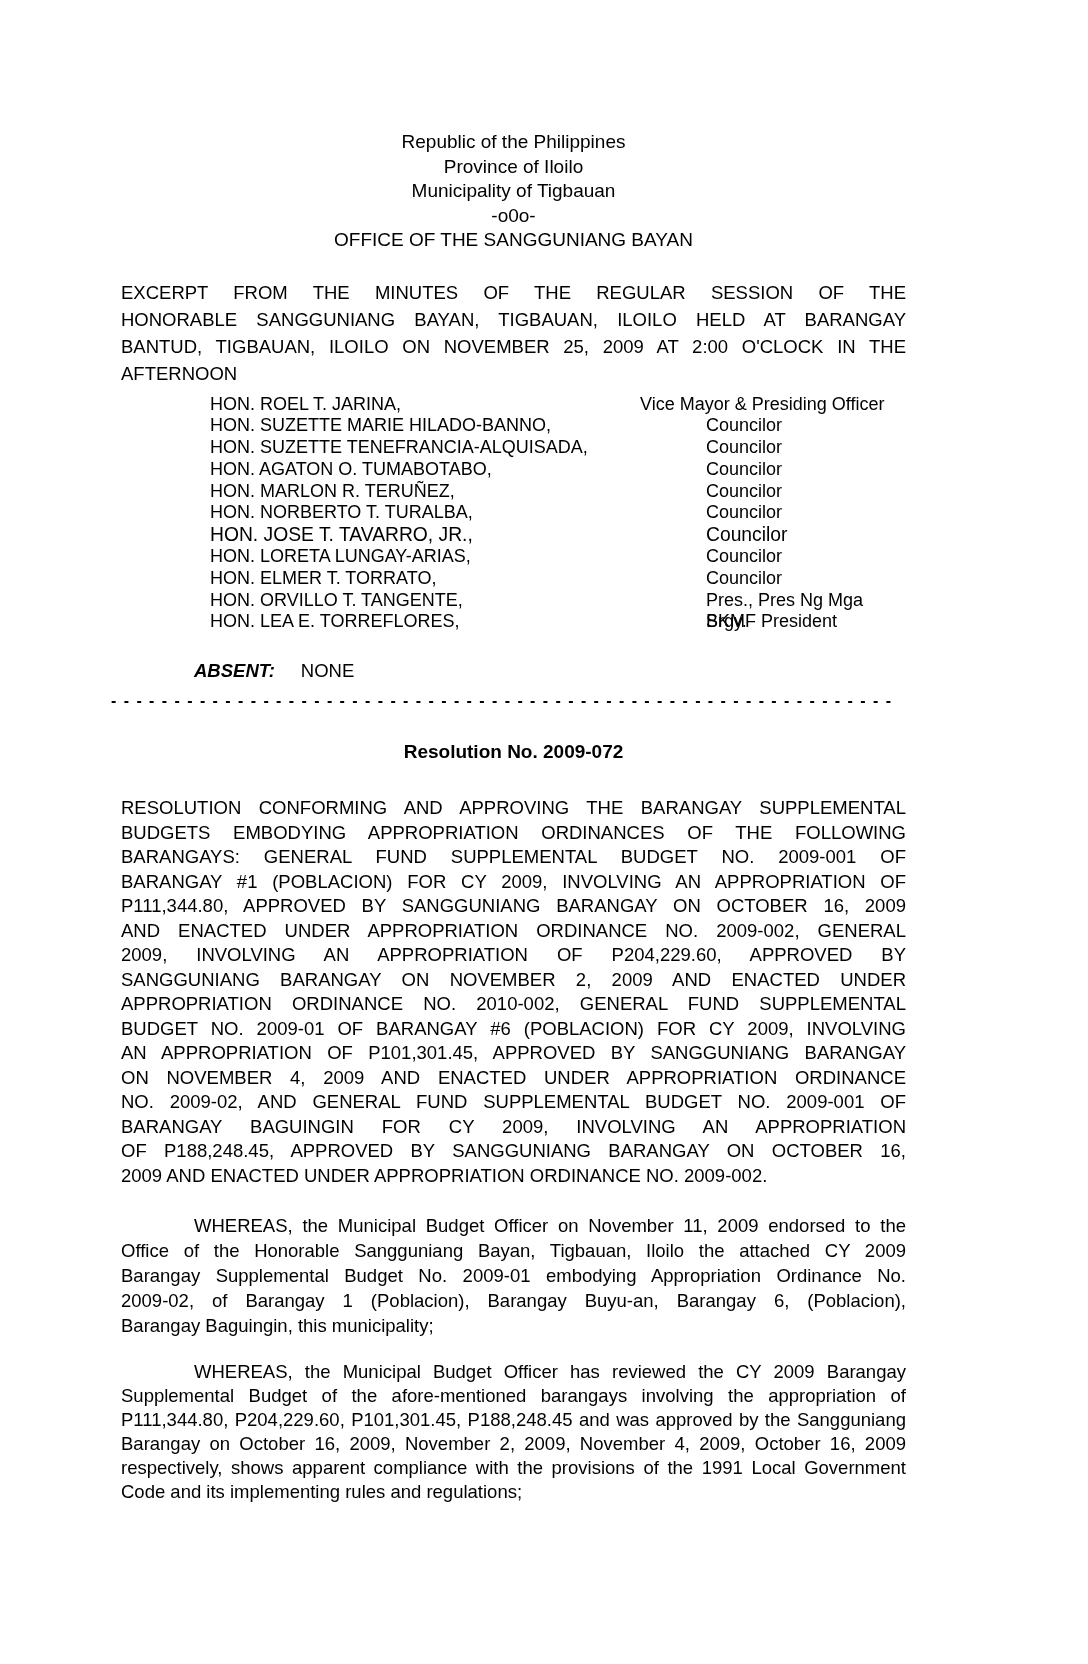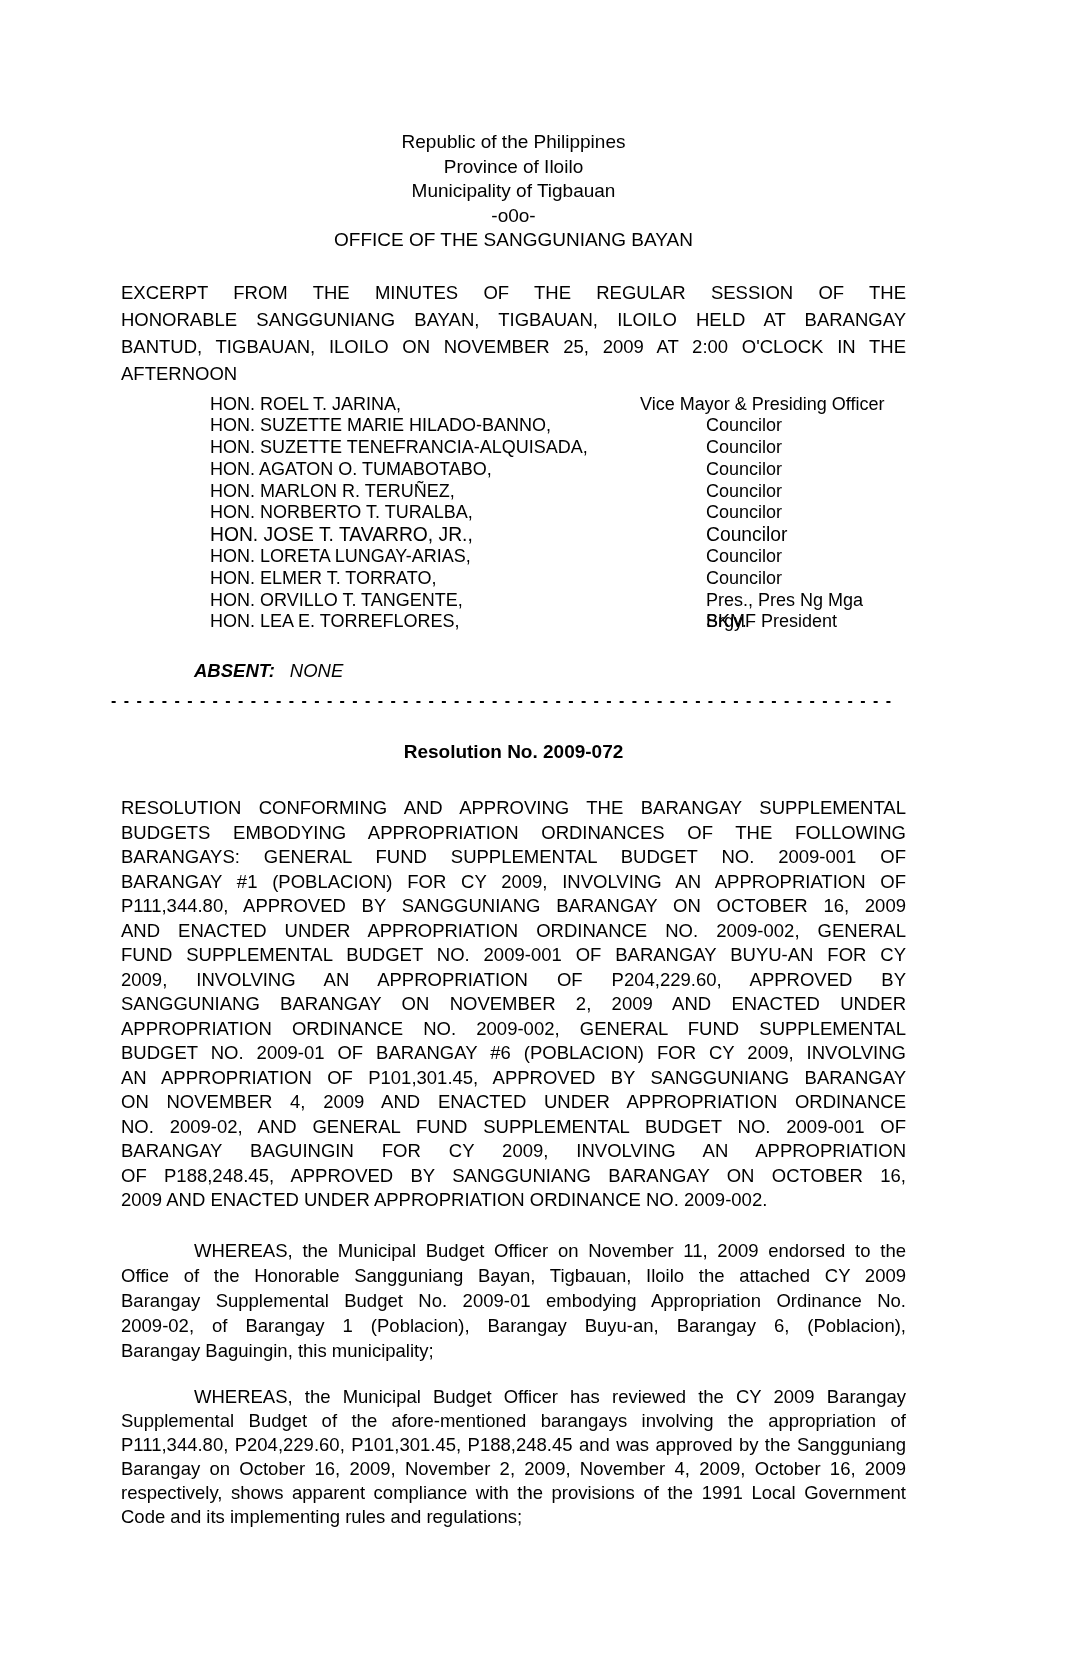--- a/index.html
+++ b/index.html
@@ -25,21 +25,21 @@
     font-weight:bold;font-style:italic;font-size:18.5px;line-height:22px;
   }
   .attendance-list{margin-top:7px;font-size:18px;line-height:21.8px;}
   .member-row{position:relative;padding-left:89px;}
   .member-title{position:absolute;left:585px;top:0;}
   .member-row.first .member-title{left:519px;}
   .member-row:nth-child(7){font-size:19.3px;}
 
   .absent-row{margin-top:27px;margin-left:73px;font-size:18.5px;line-height:22px;}
   .absent-label{font-weight:bold;font-style:italic;}
-  .absent-value{font-style:italic;margin-left:15px;}
+  .absent-value{margin-left:26px;}
 
   .separator{
     margin:10px 0 0 -10px;width:780px;
     font-size:16px;line-height:18px;font-weight:bold;
     text-align:justify;text-align-last:justify;
     overflow:hidden;white-space:normal;
   }
 
   .res-title{margin-top:30px;text-align:center;font-weight:bold;font-size:19px;line-height:24px;}
 
@@ -93,24 +93,23 @@
 
     <div class="res-title">Resolution No. 2009-072</div>
 
     <div class="res-body">
         <div class="tline">RESOLUTION CONFORMING AND APPROVING THE BARANGAY SUPPLEMENTAL</div>
         <div class="tline">BUDGETS EMBODYING APPROPRIATION ORDINANCES OF THE FOLLOWING</div>
         <div class="tline">BARANGAYS: GENERAL FUND SUPPLEMENTAL BUDGET NO. 2009-001 OF</div>
         <div class="tline">BARANGAY #1 (POBLACION) FOR CY 2009, INVOLVING AN APPROPRIATION OF</div>
         <div class="tline">P111,344.80, APPROVED BY SANGGUNIANG BARANGAY ON OCTOBER 16, 2009</div>
         <div class="tline">AND ENACTED UNDER APPROPRIATION ORDINANCE NO. 2009-002, GENERAL</div>
-        <div class="tline">FUND SUPPLEMENTAL BUDGET NO. 2009-001 OF BARANGAY BUYU-AN FOR CY</div>
         <div class="tline">2009, INVOLVING AN APPROPRIATION OF P204,229.60, APPROVED BY</div>
         <div class="tline">SANGGUNIANG BARANGAY ON NOVEMBER 2, 2009 AND ENACTED UNDER</div>
-        <div class="tline">APPROPRIATION ORDINANCE NO. 2009-002, GENERAL FUND SUPPLEMENTAL</div>
+        <div class="tline">APPROPRIATION ORDINANCE NO. 2010-002, GENERAL FUND SUPPLEMENTAL</div>
         <div class="tline">BUDGET NO. 2009-01 OF BARANGAY #6 (POBLACION) FOR CY 2009, INVOLVING</div>
         <div class="tline">AN APPROPRIATION OF P101,301.45, APPROVED BY SANGGUNIANG BARANGAY</div>
         <div class="tline">ON NOVEMBER 4, 2009 AND ENACTED UNDER APPROPRIATION ORDINANCE</div>
         <div class="tline">NO. 2009-02, AND GENERAL FUND SUPPLEMENTAL BUDGET NO. 2009-001 OF</div>
         <div class="tline">BARANGAY BAGUINGIN FOR CY 2009, INVOLVING AN APPROPRIATION</div>
         <div class="tline">OF P188,248.45, APPROVED BY SANGGUNIANG BARANGAY ON OCTOBER 16,</div>
         <div class="tline plain">2009 AND ENACTED UNDER APPROPRIATION ORDINANCE NO. 2009-002.</div>
       </div>
 
     <div class="whereas whereas-1">

